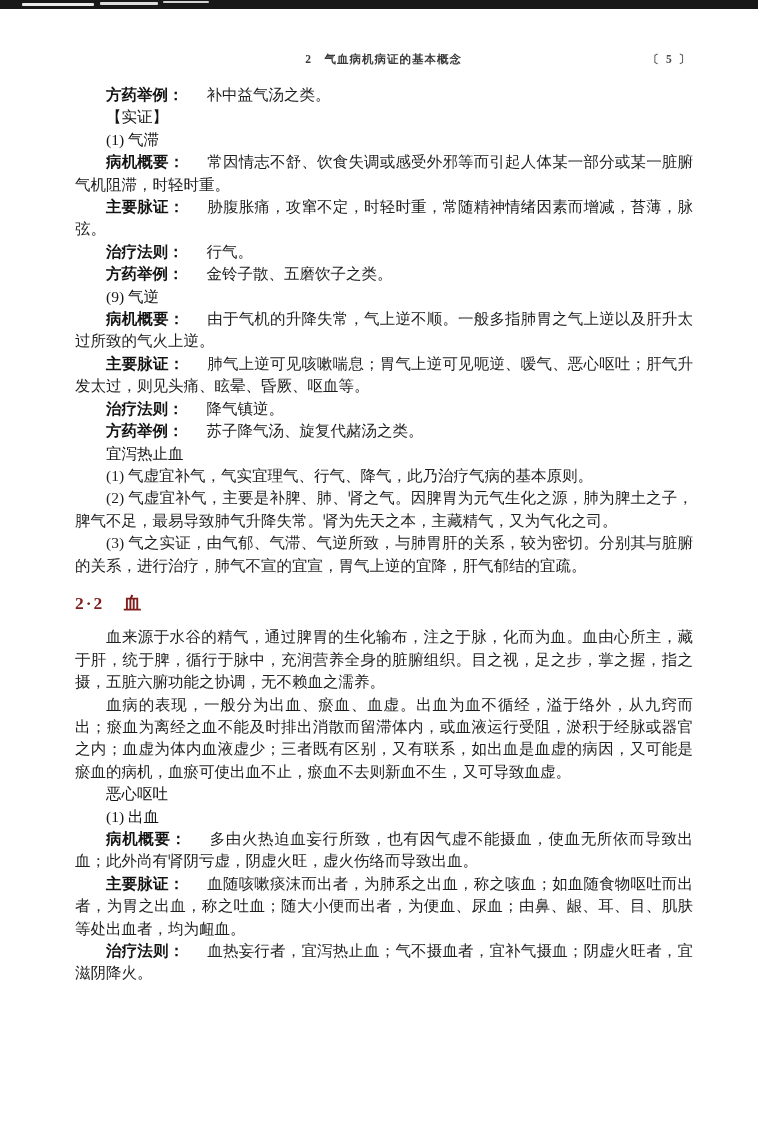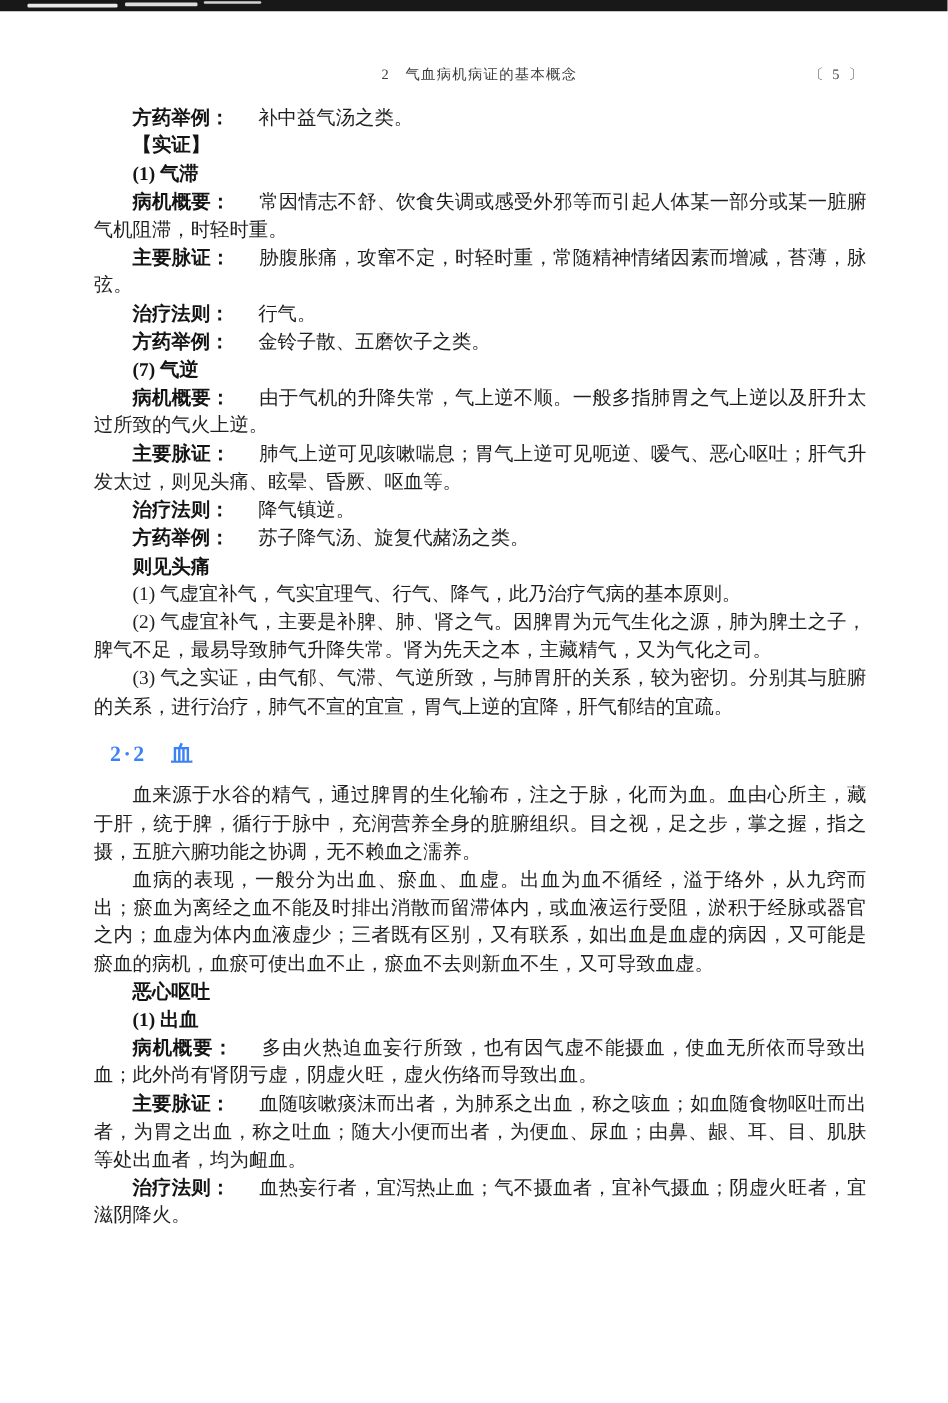--- a/index.html
+++ b/index.html
@@ -16,42 +16,42 @@
     position:absolute;top:0;left:0;width:758px;height:9px;
     background:#181818;
   }
   .scan-streak{position:absolute;background:#e9e9e9;border-radius:1px;}
   .streak-1{top:3px;left:22px;width:72px;height:3px;}
   .streak-2{top:2px;left:100px;width:58px;height:3px;background:#dcdcdc;}
   .streak-3{top:1px;left:163px;width:46px;height:2px;background:#d2d2d2;}
 
   .running-header{
     position:absolute;top:52px;left:75px;right:66px;height:16px;
-    font-size:11.5px;color:#3a3a3a;letter-spacing:1px;
+    font-size:11.5px;color:#3a3a3a;letter-spacing:1px;font-weight:bold;
   }
   .running-header .chapter{
     position:absolute;left:50%;transform:translateX(-50%);
     white-space:nowrap;
   }
   .running-header .pageno{
     position:absolute;right:0;letter-spacing:2px;color:#4a4a4a;
   }
 
   .content{
     position:absolute;top:84px;left:75px;width:618px;
     font-size:15.5px;line-height:22.4px;
     text-align:justify;
   }
   .content p{margin:0;padding:0;}
   .para{text-indent:2em;}
   .para .lbl{font-weight:bold;color:#141414;margin-right:23px;}
-  .subhead{text-indent:2em;font-weight:bold;color:#141414;}
+  .subhead{text-indent:2em;font-weight:normal;color:#141414;}
   .section-title{
-    margin:15px 0 12px 13px;padding:0;
-    font-size:17.5px;font-weight:bold;color:#3b82f6;
+    margin:15px 0 12px 0;padding:0;
+    font-size:17.5px;font-weight:bold;color:#7f1d1d;
     letter-spacing:2px;text-indent:0;
   }
 </style>
 </head>
 <body>
 
 <div class="scan-bar">
   <span class="scan-streak streak-1"></span>
   <span class="scan-streak streak-2"></span>
   <span class="scan-streak streak-3"></span>
@@ -71,31 +71,31 @@
   <p class="subhead">(1) 气滞</p>
 
   <p class="para"><span class="lbl">病机概要：</span><span class="txt">常因情志不舒、饮食失调或感受外邪等而引起人体某一部分或某一脏腑气机阻滞，时轻时重。</span></p>
 
   <p class="para"><span class="lbl">主要脉证：</span><span class="txt">胁腹胀痛，攻窜不定，时轻时重，常随精神情绪因素而增减，苔薄，脉弦。</span></p>
 
   <p class="para"><span class="lbl">治疗法则：</span><span class="txt">行气。</span></p>
 
   <p class="para"><span class="lbl">方药举例：</span><span class="txt">金铃子散、五磨饮子之类。</span></p>
 
-  <p class="subhead">(7) 气逆</p>
+  <p class="subhead">(9) 气逆</p>
 
   <p class="para"><span class="lbl">病机概要：</span><span class="txt">由于气机的升降失常，气上逆不顺。一般多指肺胃之气上逆以及肝升太过所致的气火上逆。</span></p>
 
   <p class="para"><span class="lbl">主要脉证：</span><span class="txt">肺气上逆可见咳嗽喘息；胃气上逆可见呃逆、嗳气、恶心呕吐；肝气升发太过，则见头痛、眩晕、昏厥、呕血等。</span></p>
 
   <p class="para"><span class="lbl">治疗法则：</span><span class="txt">降气镇逆。</span></p>
 
   <p class="para"><span class="lbl">方药举例：</span><span class="txt">苏子降气汤、旋复代赭汤之类。</span></p>
 
-  <p class="subhead">则见头痛</p>
+  <p class="subhead">宜泻热止血</p>
 
   <p class="para">(1) 气虚宜补气，气实宜理气、行气、降气，此乃治疗气病的基本原则。</p>
 
   <p class="para">(2) 气虚宜补气，主要是补脾、肺、肾之气。因脾胃为元气生化之源，肺为脾土之子，脾气不足，最易导致肺气升降失常。肾为先天之本，主藏精气，又为气化之司。</p>
 
   <p class="para">(3) 气之实证，由气郁、气滞、气逆所致，与肺胃肝的关系，较为密切。分别其与脏腑的关系，进行治疗，肺气不宣的宜宣，胃气上逆的宜降，肝气郁结的宜疏。</p>
 
   <h2 class="section-title">2·2　血</h2>
 
   <p class="para">血来源于水谷的精气，通过脾胃的生化输布，注之于脉，化而为血。血由心所主，藏于肝，统于脾，循行于脉中，充润营养全身的脏腑组织。目之视，足之步，掌之握，指之摄，五脏六腑功能之协调，无不赖血之濡养。</p>

